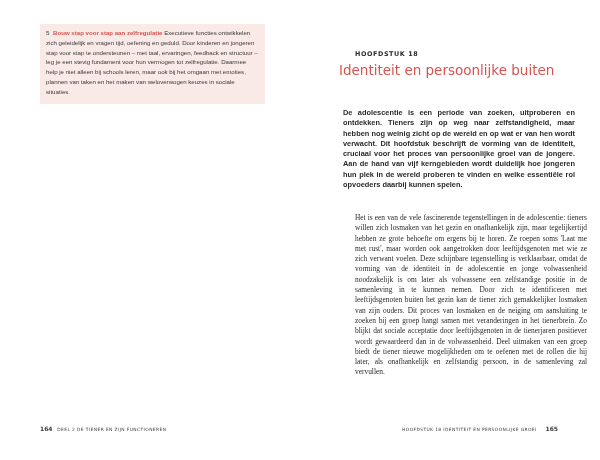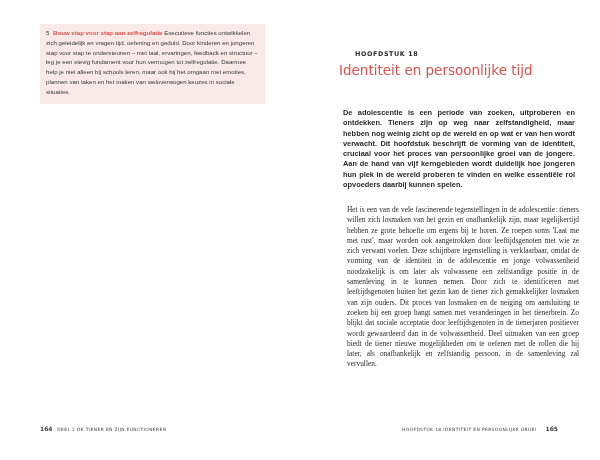--- a/index.html
+++ b/index.html
@@ -27,21 +27,21 @@
       font-family:"DejaVu Sans", sans-serif; font-size:13.5px; color:#d9534f; white-space:nowrap;
     }
     .intro {
       position:absolute; left:339px; top:104px; width:232px;
       font-family:Liberation Sans, sans-serif; font-size:7.4px; line-height:10.3px;
       font-weight:bold; color:#2b2b2b; text-align:justify; margin:4px;
     }
     .body-text {
       position:absolute; left:339px; top:197px; width:232px;
       font-family:"Liberation Serif", serif; font-size:7.4px; line-height:10.3px;
-      color:#2b2b2b; text-align:justify; margin:8px;
+      color:#2b2b2b; text-align:justify; margin:16px;
     }
     .footer-left {
       position:absolute; left:40px; top:425px;
       font-family:"DejaVu Sans", sans-serif; font-size:4.4px; letter-spacing:0.4px;
       color:#3a3a3a; white-space:nowrap;
     }
     .footer-left .pnum { font-size:6px; font-weight:bold; margin-right:3px; letter-spacing:0; }
     .footer-right {
       position:absolute; right:42px; top:425px;
       font-family:"DejaVu Sans", sans-serif; font-size:4.4px; letter-spacing:0.4px;
@@ -56,21 +56,21 @@
 <div class="page page-left"></div>
 <div class="page page-right"></div>
 
 <div class="callout">
   <span class="num">5</span>
   <span class="head">Bouw stap voor stap aan zelfregulatie</span>
   <span>Executieve functies ontwikkelen zich geleidelijk en vragen tijd, oefening en geduld. Door kinderen en jongeren stap voor stap te ondersteunen – met taal, ervaringen, feedback en structuur – leg je een stevig fundament voor hun vermogen tot zelfregulatie. Daarmee help je niet alleen bij schools leren, maar ook bij het omgaan met emoties, plannen van taken en het maken van weloverwogen keuzes in sociale situaties.</span>
 </div>
 
 <div class="chapter-label">HOOFDSTUK 18</div>
-<div class="chapter-title">Identiteit en persoonlijke tijd</div>
+<div class="chapter-title">Identiteit en persoonlijke buiten</div>
 
 <p class="intro">De adolescentie is een periode van zoeken, uitproberen en ontdekken. Tieners zijn op weg naar zelfstandigheid, maar hebben nog weinig zicht op de wereld en op wat er van hen wordt verwacht. Dit hoofdstuk beschrijft de vorming van de identiteit, cruciaal voor het proces van persoonlijke groei van de jongere. Aan de hand van vijf kerngebieden wordt duidelijk hoe jongeren hun plek in de wereld proberen te vinden en welke essentiële rol opvoeders daarbij kunnen spelen.</p>
 <p class="body-text">Het is een van de vele fascinerende tegenstellingen in de adolescentie: tieners willen zich losmaken van het gezin en onafhankelijk zijn, maar tegelijkertijd hebben ze grote behoefte om ergens bij te horen. Ze roepen soms 'Laat me met rust', maar worden ook aangetrokken door leeftijdsgenoten met wie ze zich verwant voelen. Deze schijnbare tegenstelling is verklaarbaar, omdat de vorming van de identiteit in de adolescentie en jonge volwassenheid noodzakelijk is om later als volwassene een zelfstandige positie in de samenleving in te kunnen nemen. Door zich te identificeren met leeftijdsgenoten buiten het gezin kan de tiener zich gemakkelijker losmaken van zijn ouders. Dit proces van losmaken en de neiging om aansluiting te zoeken bij een groep hangt samen met veranderingen in het tienerbrein. Zo blijkt dat sociale acceptatie door leeftijdsgenoten in de tienerjaren positiever wordt gewaardeerd dan in de volwassenheid. Deel uitmaken van een groep biedt de tiener nieuwe mogelijkheden om te oefenen met de rollen die hij later, als onafhankelijk en zelfstandig persoon, in de samenleving zal vervullen.</p>
 
 <div class="footer-left">
   <span class="pnum">164</span>
   <span>DEEL 2  DE TIENER EN ZIJN FUNCTIONEREN</span>
 </div>
 
 <div class="footer-right">

